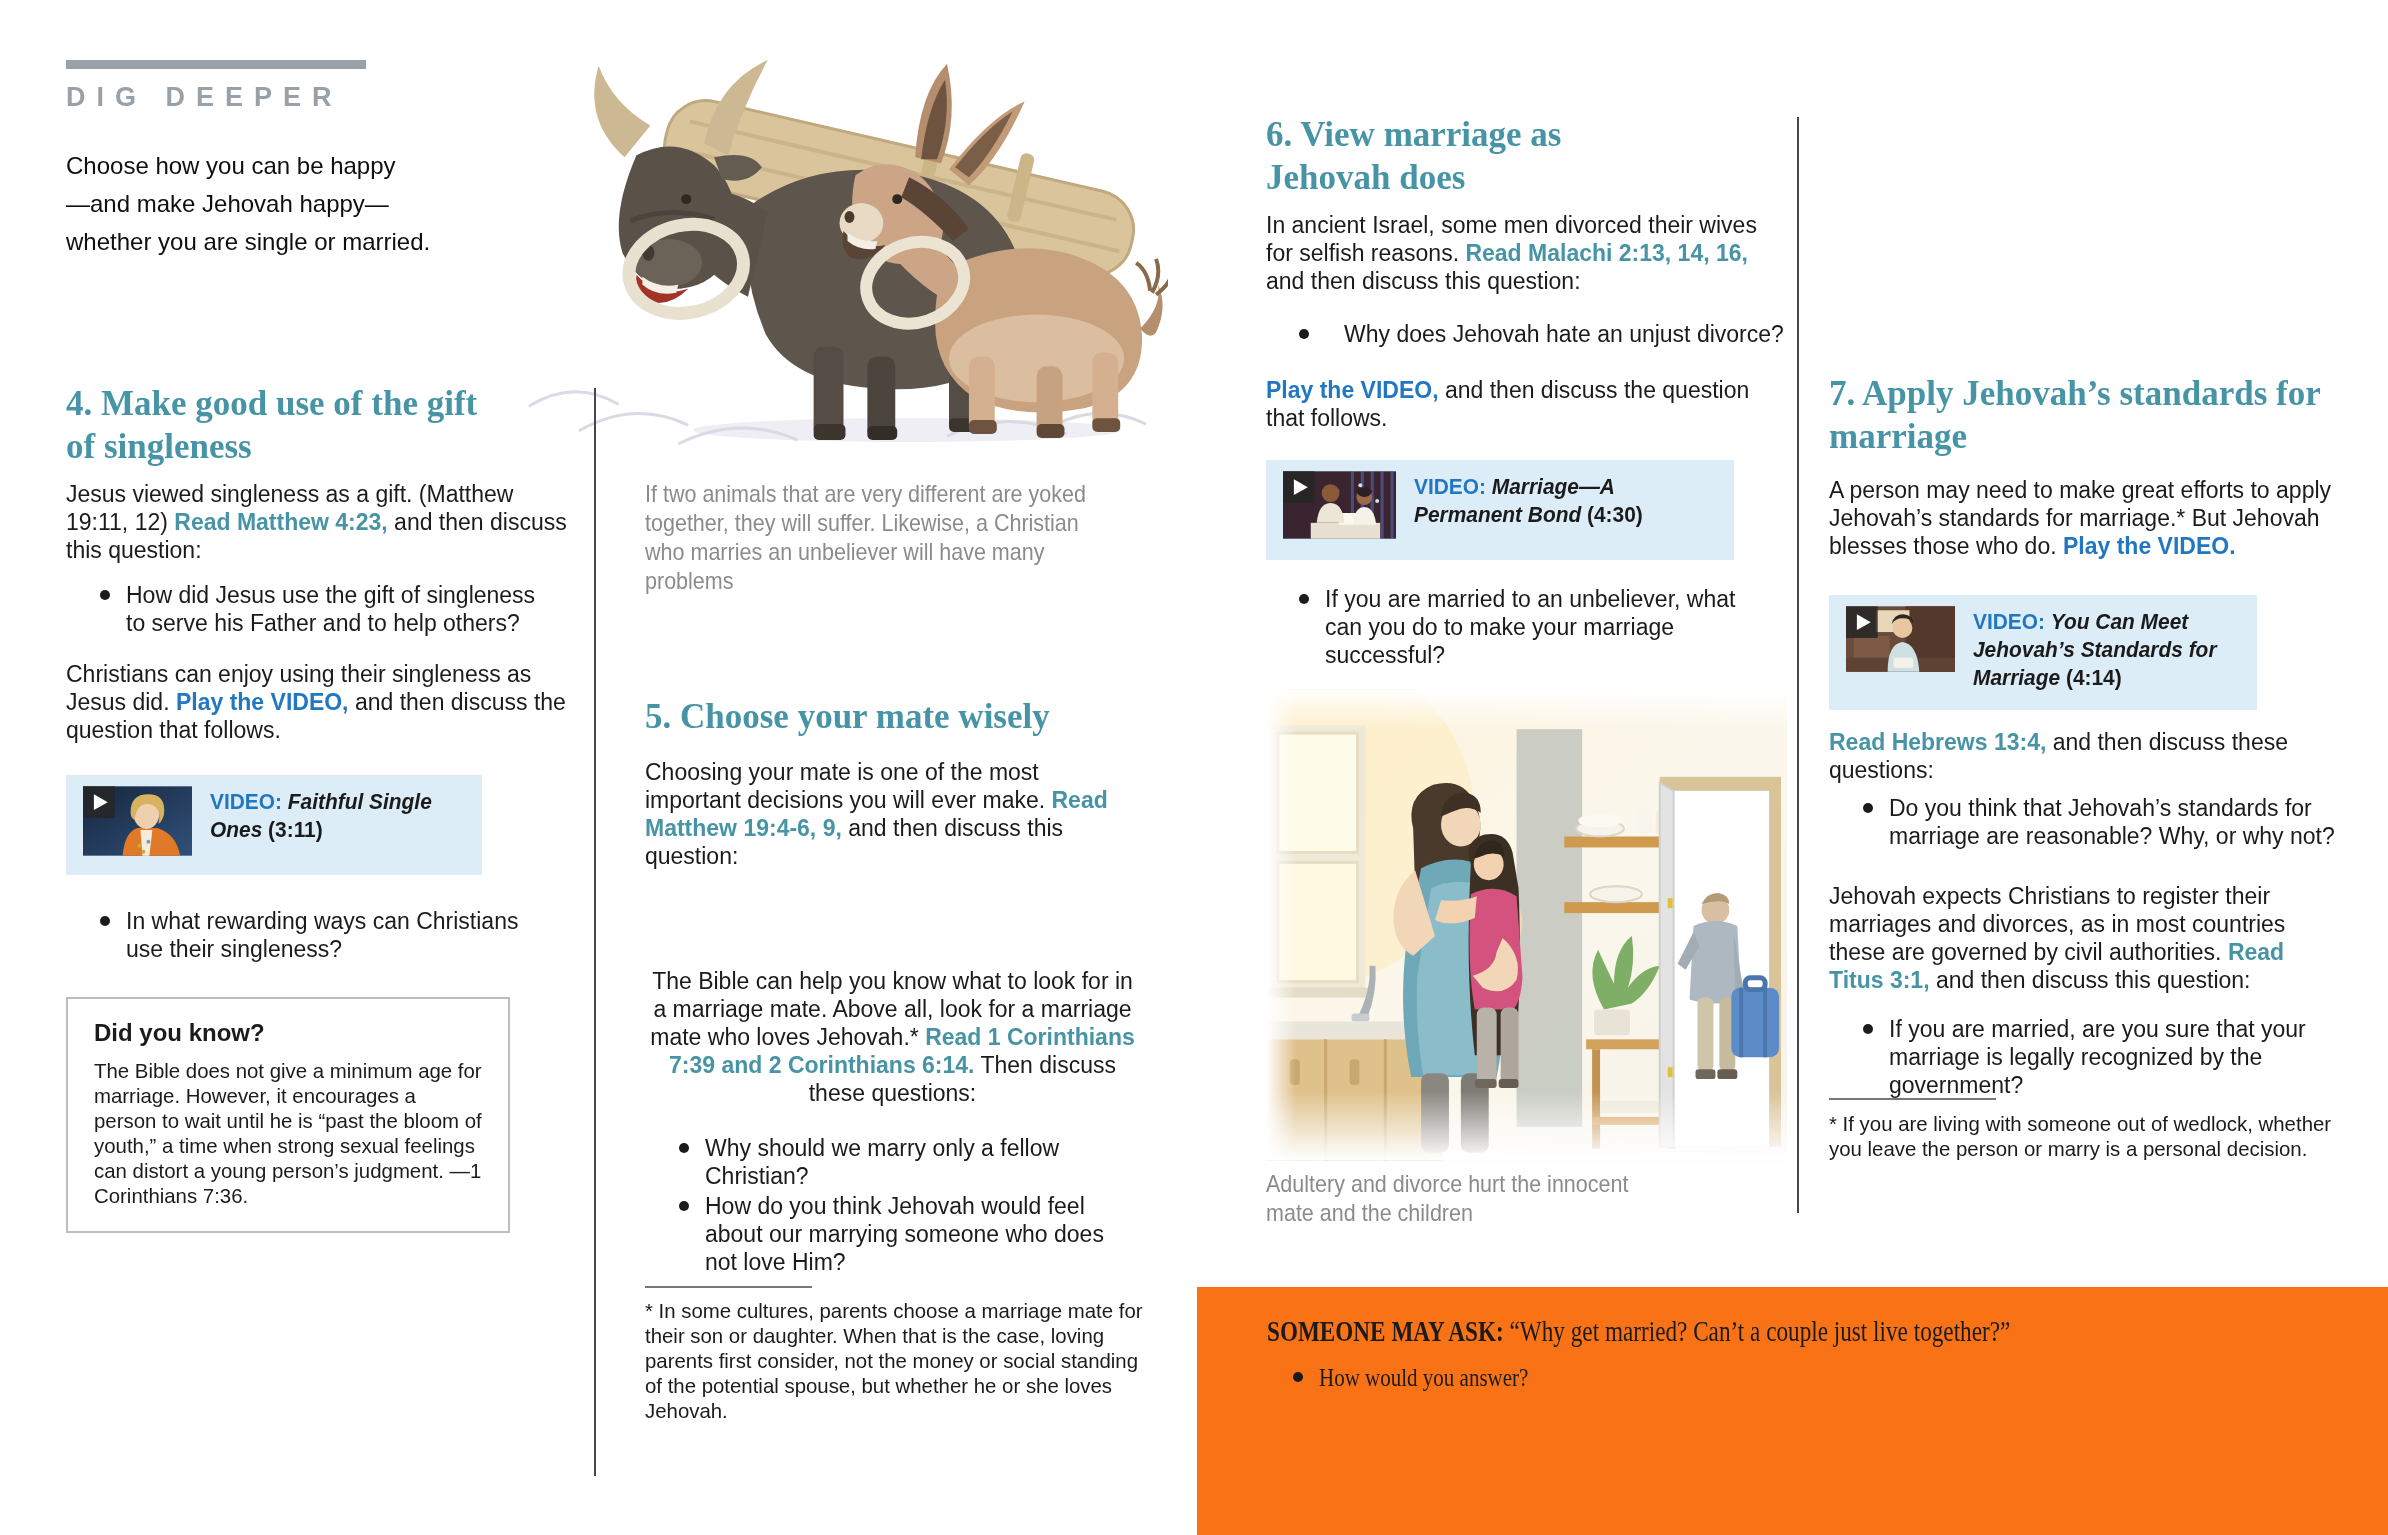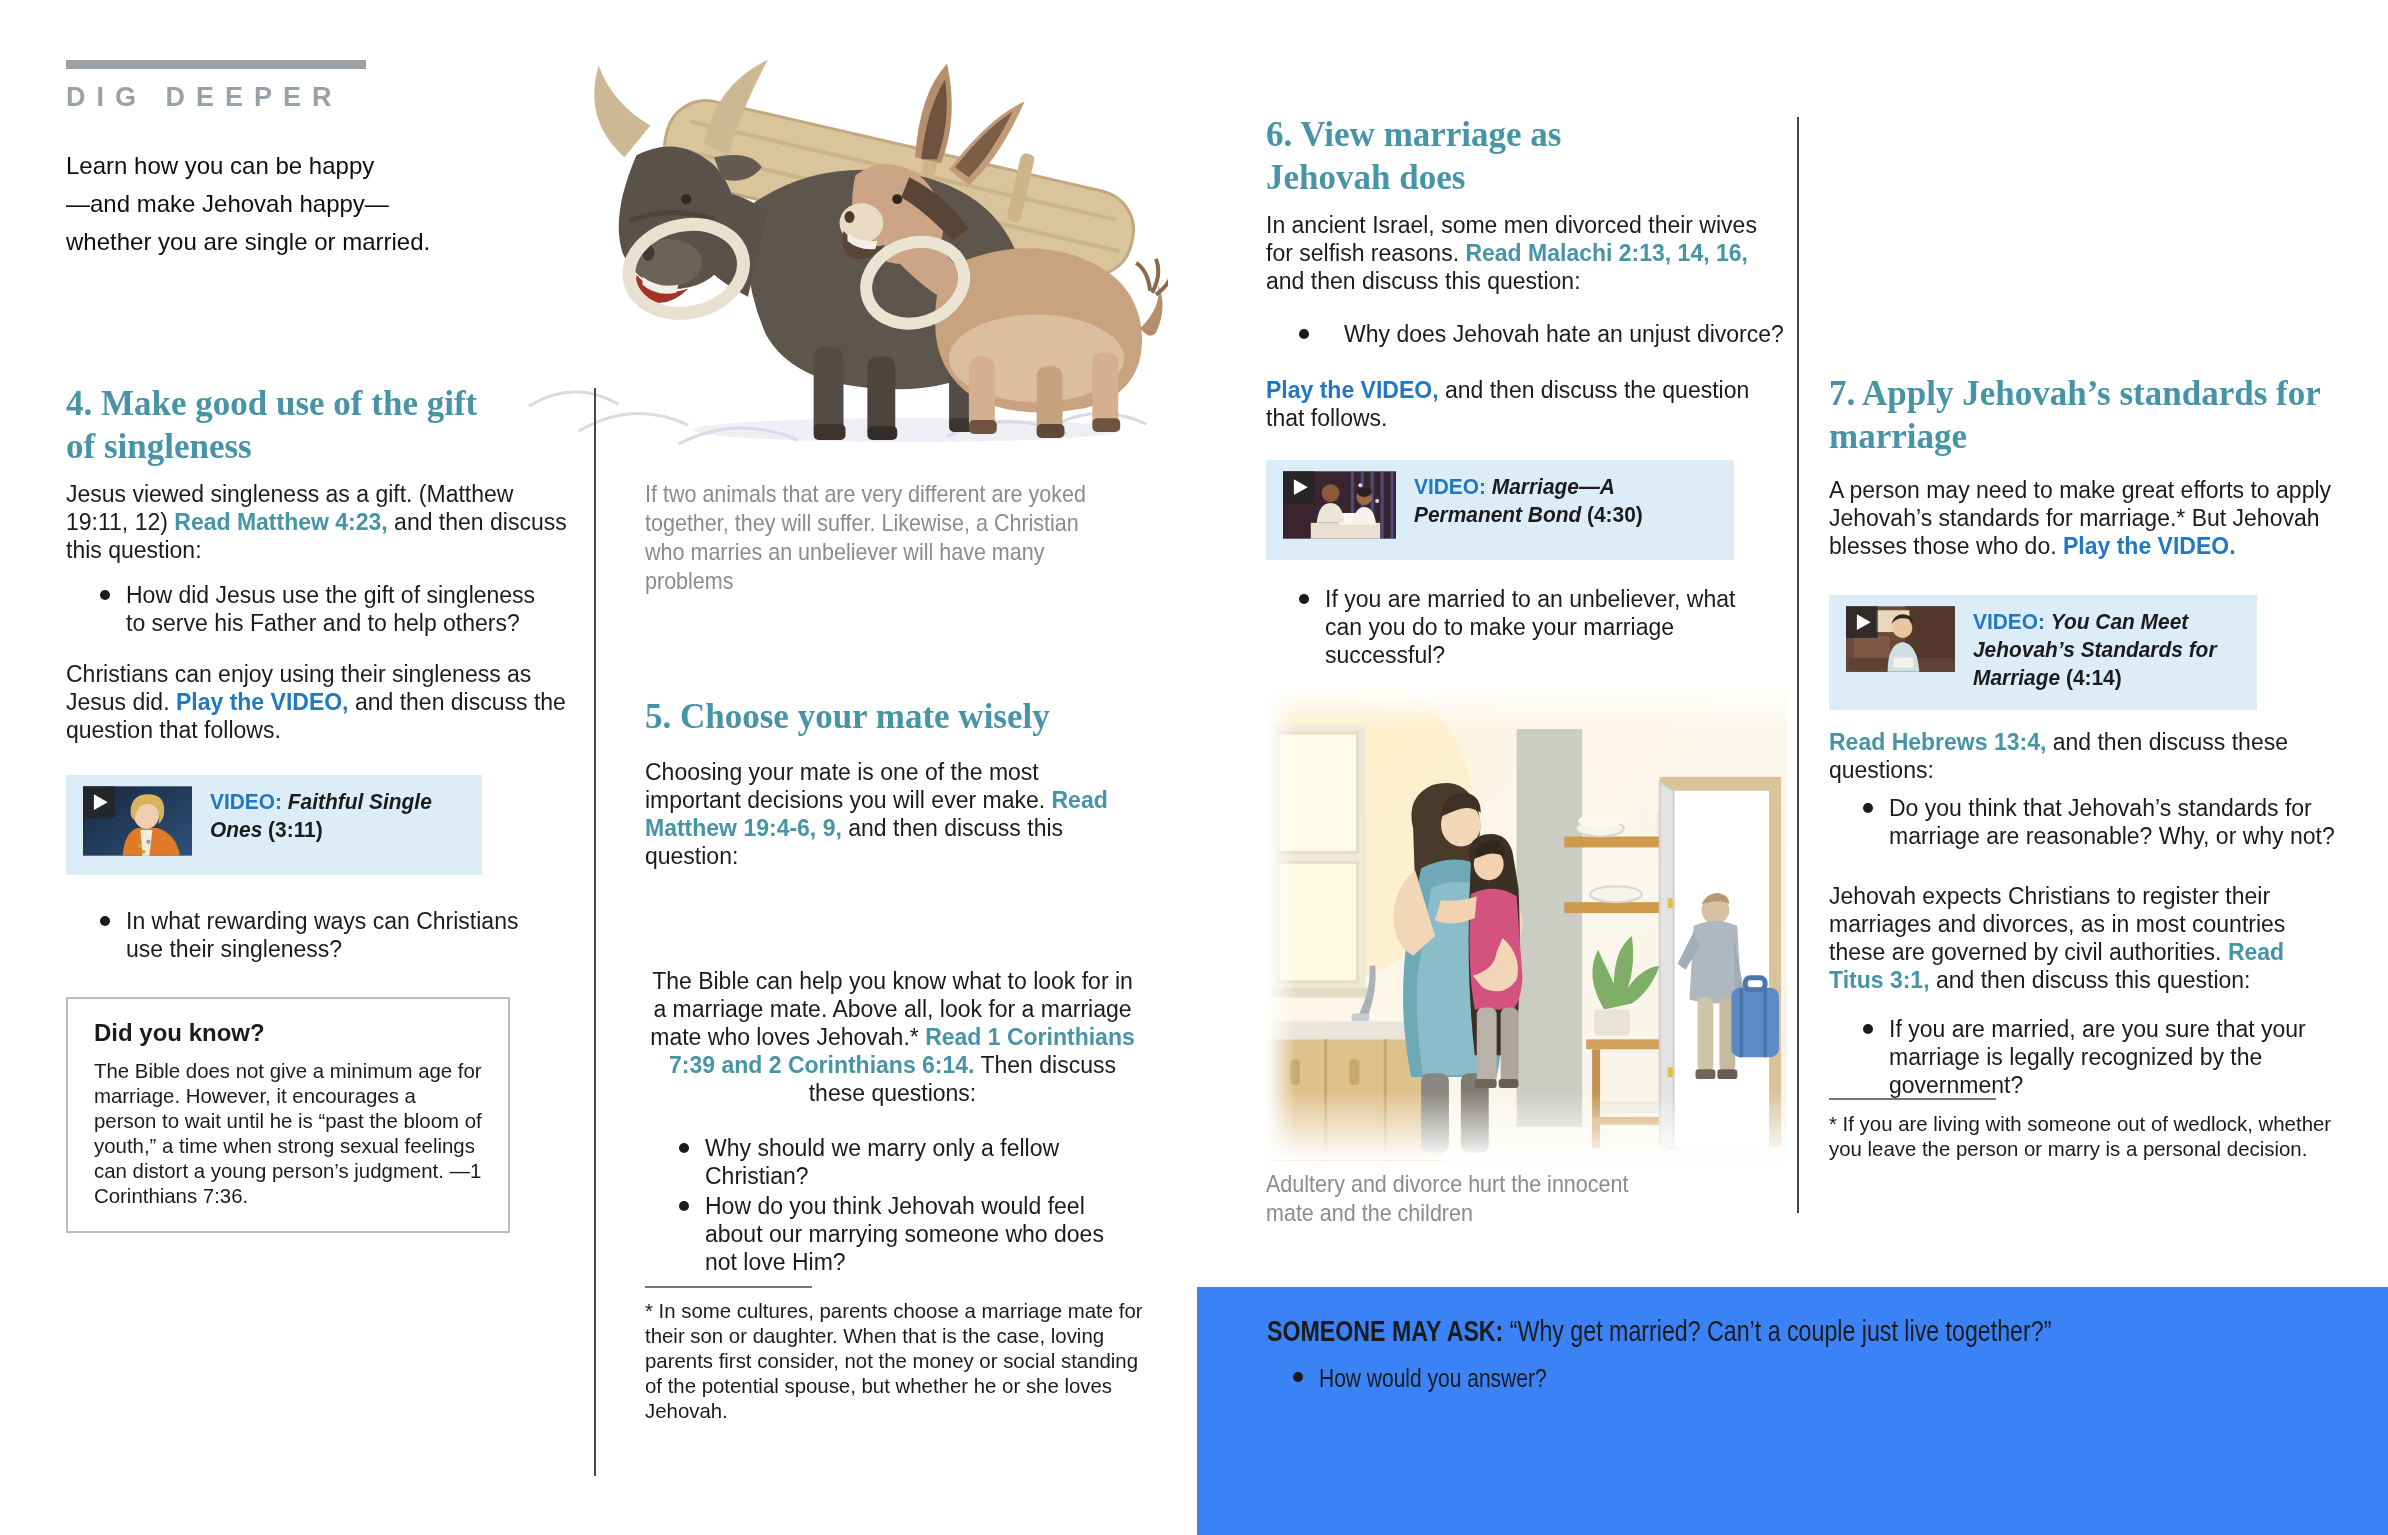--- a/index.html
+++ b/index.html
@@ -22,35 +22,35 @@
   .videobox{background:#dcedf8;display:flex;align-items:flex-start;padding:11px 14px 11px 17px;box-sizing:border-box;}
   .videobox svg{flex:0 0 auto;margin-right:18px;display:block;}
   .vcap{font-size:22px;line-height:28px;padding-top:2px;transform:scaleX(.95);transform-origin:left top;width:110%;}
   .dyk{border:2px solid #babec0;box-sizing:border-box;padding:20px 26px;background:#ffffff;}
   .dyk-title{font-weight:bold;font-size:24px;margin-bottom:12px;}
   .dyk-body{font-size:20.4px;line-height:25px;}
   .caption{color:#8b8b8b;font-size:23.4px;line-height:29px;transform:scaleX(.92);transform-origin:left top;}
   .fnsep{border-top:2px solid #777777;}
   .footnote{font-size:20.4px;line-height:25px;}
   .vline{width:2px;background:#474747;}
-  .askbox{background:#3b82f6;}
+  .askbox{background:#f97316;font-family:Liberation Serif, serif;}
   .askline{font-size:29px;white-space:nowrap;transform:scaleX(.8);transform-origin:left top;}
   .askbullet-text{font-size:25px;line-height:30px;white-space:nowrap;}
   .cond{transform:scaleX(.84);transform-origin:left top;}
 </style>
 </head>
 <body>
 
 <div class="page">
 
   <div class="abs kicker-bar" style="left:66px;top:60px;width:300px;height:9px;"></div>
   <div class="abs kicker" style="left:66px;top:82px;">DIG DEEPER</div>
 
   <div class="abs intro" style="left:66px;top:147px;width:458px;">
-    <div>Learn how you can be happy</div>
+    <div>Choose how you can be happy</div>
     <div>—and make Jehovah happy—</div>
     <div>whether you are single or married.</div>
   </div>
 
   <div class="abs sec-title" style="left:66px;top:382px;width:438px;">4. Make good use of the gift of singleness</div>
 
   <div class="abs p" style="left:66px;top:480px;width:502px;"><span>Jesus viewed singleness as a gift. (Matthew 19:11, 12) </span><span class="seg-teal">Read Matthew 4:23,</span><span> and then discuss this question:</span></div>
 
   <div class="abs bullet" style="left:100px;top:581px;width:453px;">
     <span class="dot"></span>

